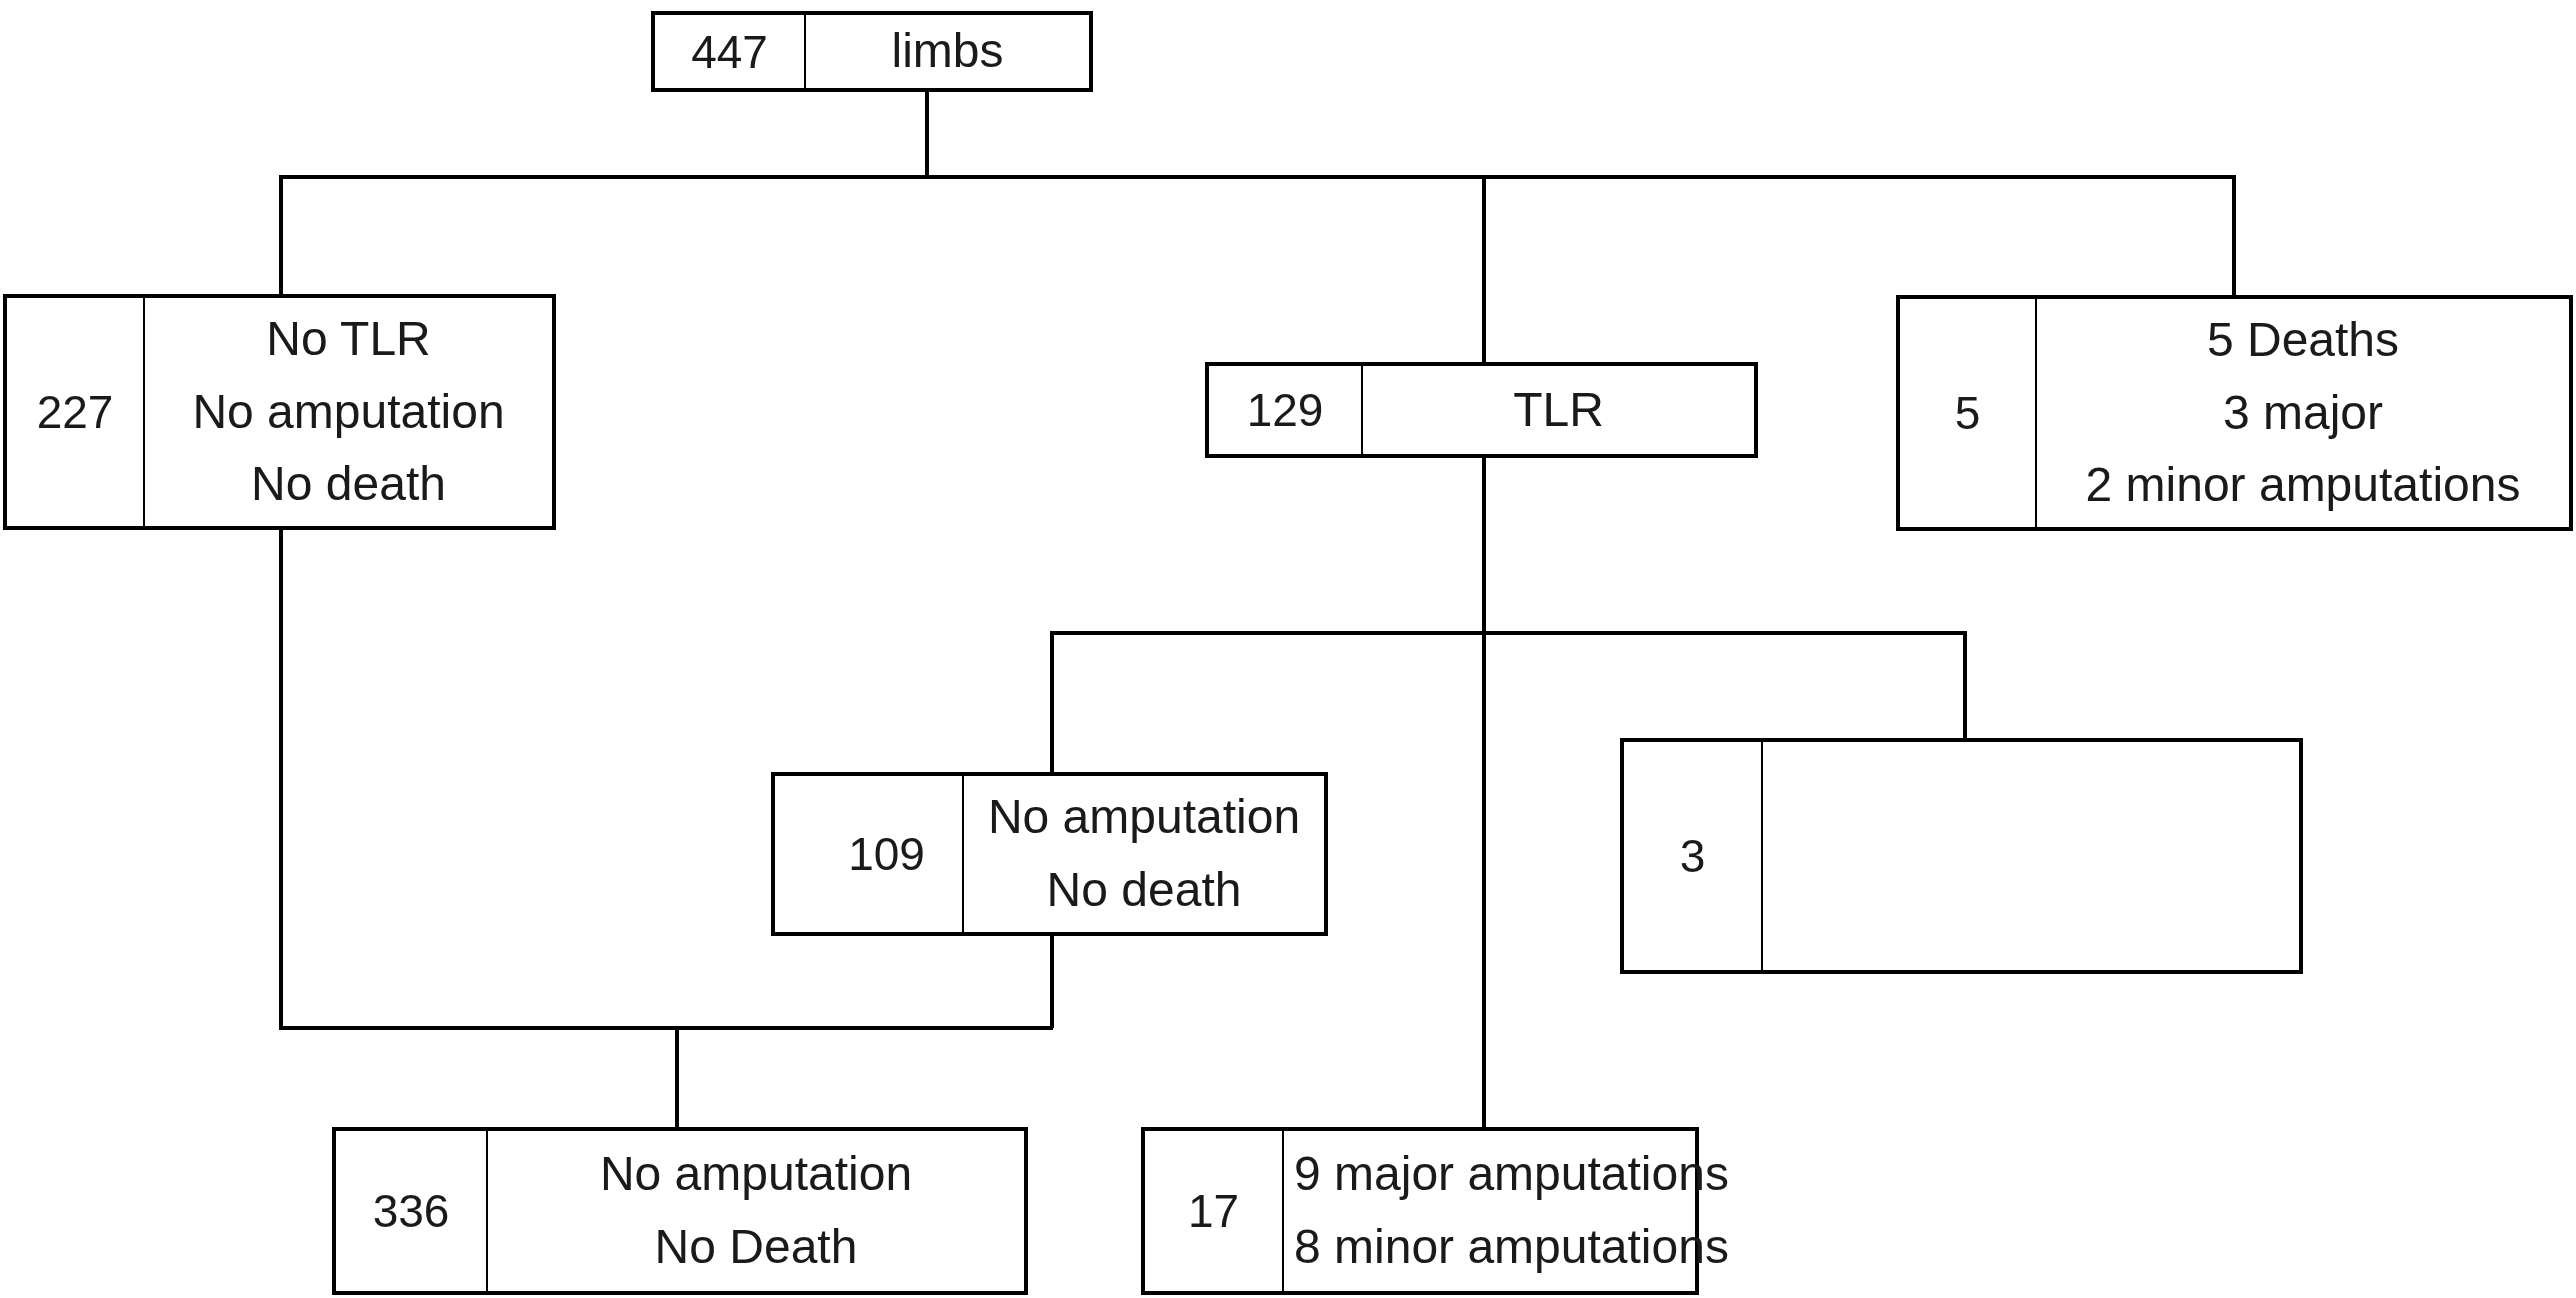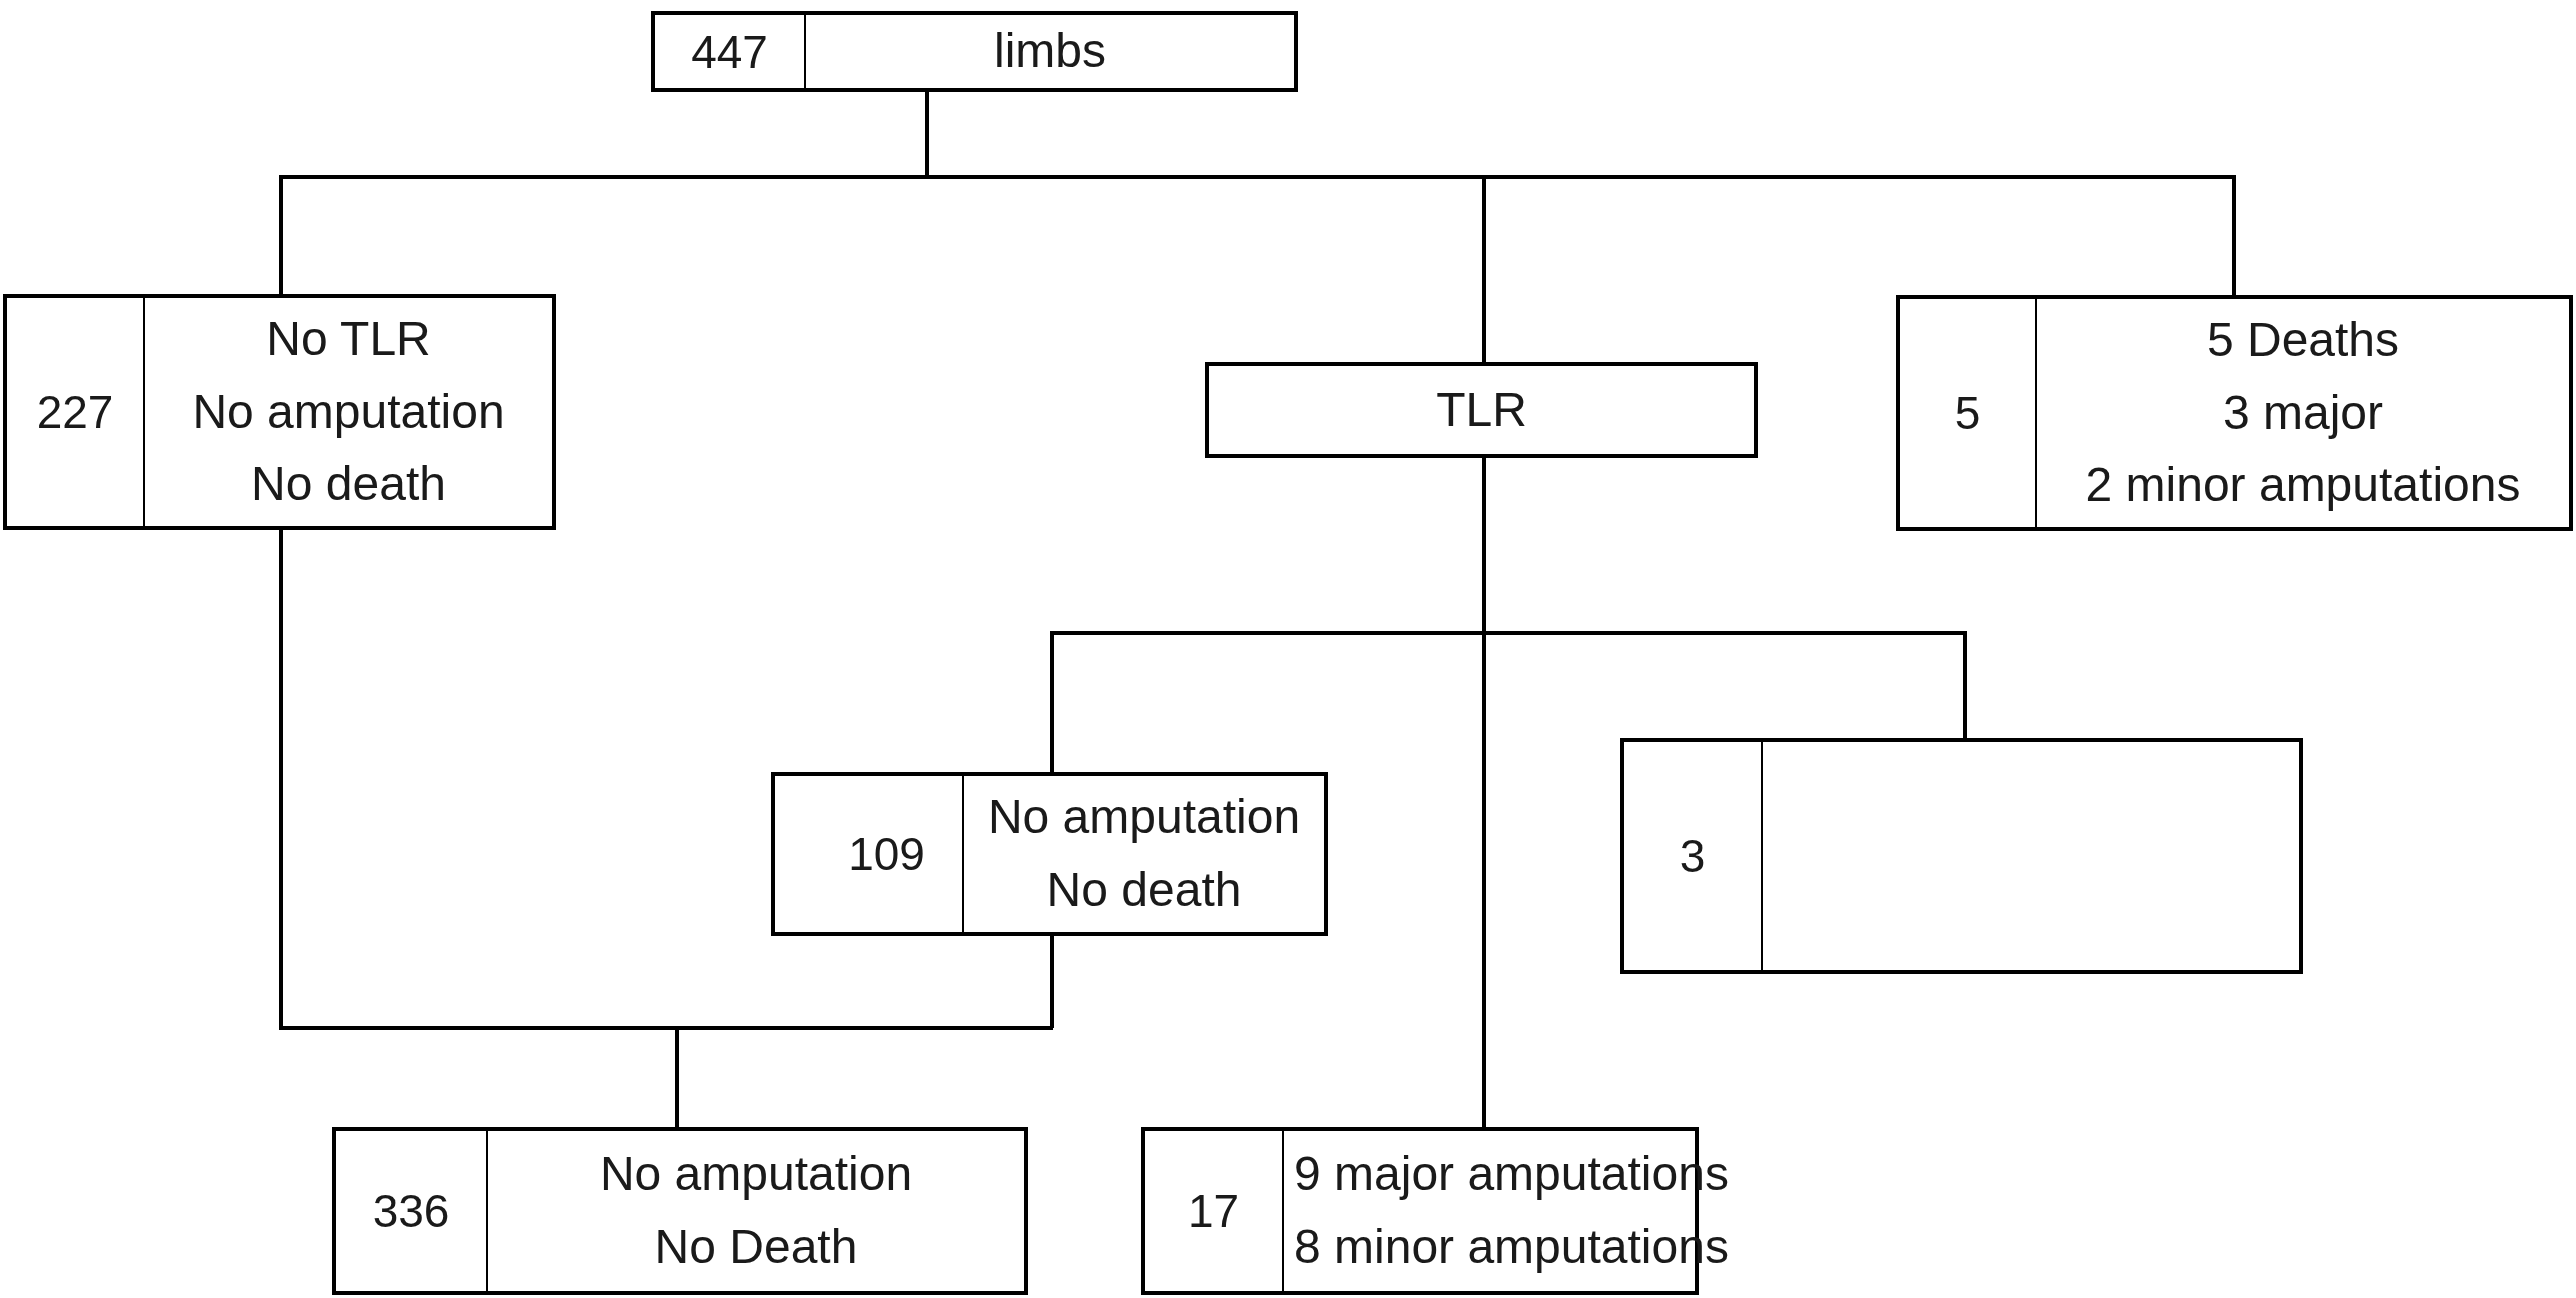--- a/index.html
+++ b/index.html
@@ -63,37 +63,38 @@
   <div class="line" style="left:2232px; top:179px; width:4px; height:118px;"></div>
   <div class="line" style="left:1482px; top:457px; width:4px; height:672px;"></div>
   <div class="line" style="left:1050px; top:631px; width:917px; height:4px;"></div>
   <div class="line" style="left:1050px; top:635px; width:4px; height:139px;"></div>
   <div class="line" style="left:1963px; top:635px; width:4px; height:105px;"></div>
   <div class="line" style="left:279px; top:528px; width:4px; height:500px;"></div>
   <div class="line" style="left:1050px; top:934px; width:4px; height:94px;"></div>
   <div class="line" style="left:279px; top:1026px; width:774px; height:4px;"></div>
   <div class="line" style="left:675px; top:1030px; width:4px; height:99px;"></div>
 
-  <div class="node" style="left:651px; top:11px; width:647px; height:81px;">
+  <div class="node" style="left:651px; top:11px; width:442px; height:81px;">
     <div class="count" style="width:149px;">447</div>
     <div class="label">
       <div class="lbl-line">limbs</div>
     </div>
   </div>
 
   <div class="node" style="left:3px; top:294px; width:553px; height:236px;">
     <div class="count" style="width:136px;">227</div>
     <div class="label">
       <div class="lbl-line">No TLR</div>
       <div class="lbl-line">No amputation</div>
       <div class="lbl-line">No death</div>
     </div>
   </div>
 
   <div class="node" style="left:1205px; top:362px; width:553px; height:96px;">
+    <div class="count" style="width:152px;">129</div>
     <div class="label">
       <div class="lbl-line">TLR</div>
     </div>
   </div>
 
   <div class="node" style="left:1896px; top:295px; width:677px; height:236px;">
     <div class="count" style="width:135px;">5</div>
     <div class="label">
       <div class="lbl-line">5 Deaths</div>
       <div class="lbl-line">3 major</div>

